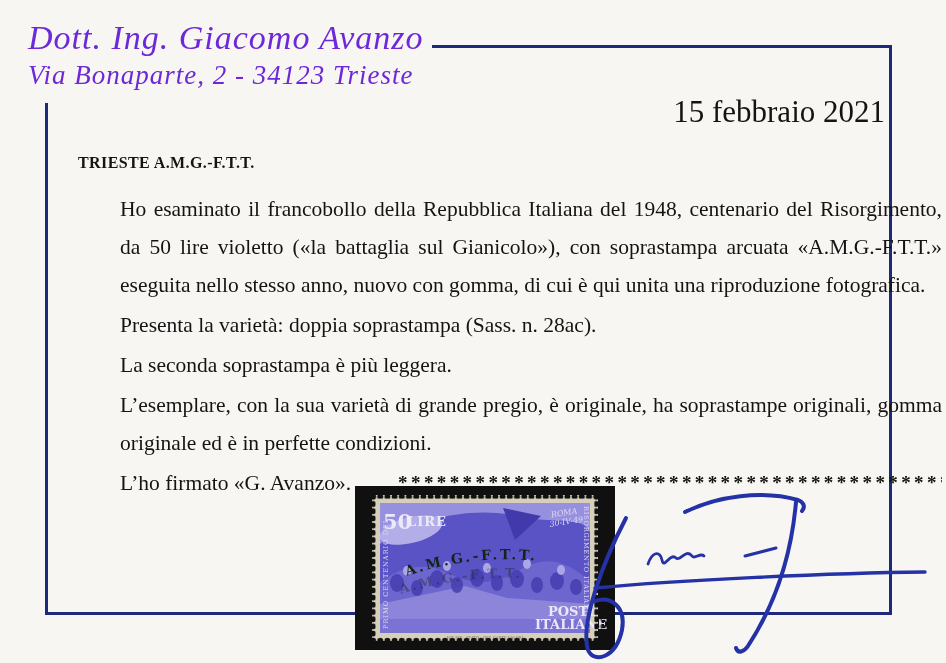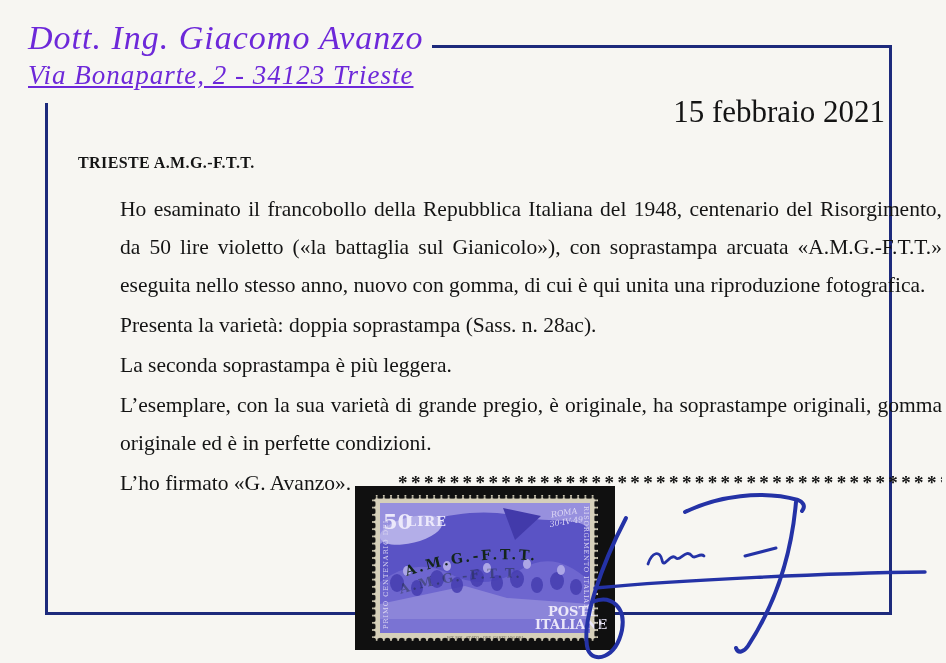--- a/index.html
+++ b/index.html
@@ -12,21 +12,21 @@
   
   .frame-line{position:absolute;background:#1d2a7c;z-index:1;}
   .frame-top{left:432px;top:45px;width:460px;height:3px;}
   .frame-right{left:889px;top:45px;width:3px;height:570px;}
   .frame-bottom{left:45px;top:612px;width:847px;height:3px;}
   .frame-left{left:45px;top:103px;width:3px;height:512px;}
 
   
   .letterhead{position:absolute;left:28px;top:18px;color:#6d28d9;z-index:2;}
   .lh1{font-style:italic;font-size:34px;letter-spacing:1px;line-height:40px;}
-  .lh2{font-style:italic;font-size:27px;letter-spacing:1px;line-height:34px;text-decoration:underline;}
+  .lh2{font-style:italic;font-size:27px;letter-spacing:1px;line-height:34px;}
 
   
   .date{position:absolute;right:61px;top:94px;font-size:31px;z-index:2;}
 
   
   .doc-title{position:absolute;left:78px;top:154px;font-size:16px;font-weight:bold;letter-spacing:.4px;z-index:2;}
   .body-text{position:absolute;left:78px;top:190px;width:822px;z-index:2;margin-left:42px;}
   .body-text p{margin:0 0 2px 0;font-size:21.5px;line-height:38px;text-align:justify;}
   .sign-line{display:flex;align-items:baseline;overflow:hidden;margin-top:0;gap:43px;}
   .sign-line .stmt{white-space:nowrap;font-size:21.5px;line-height:38px;}

